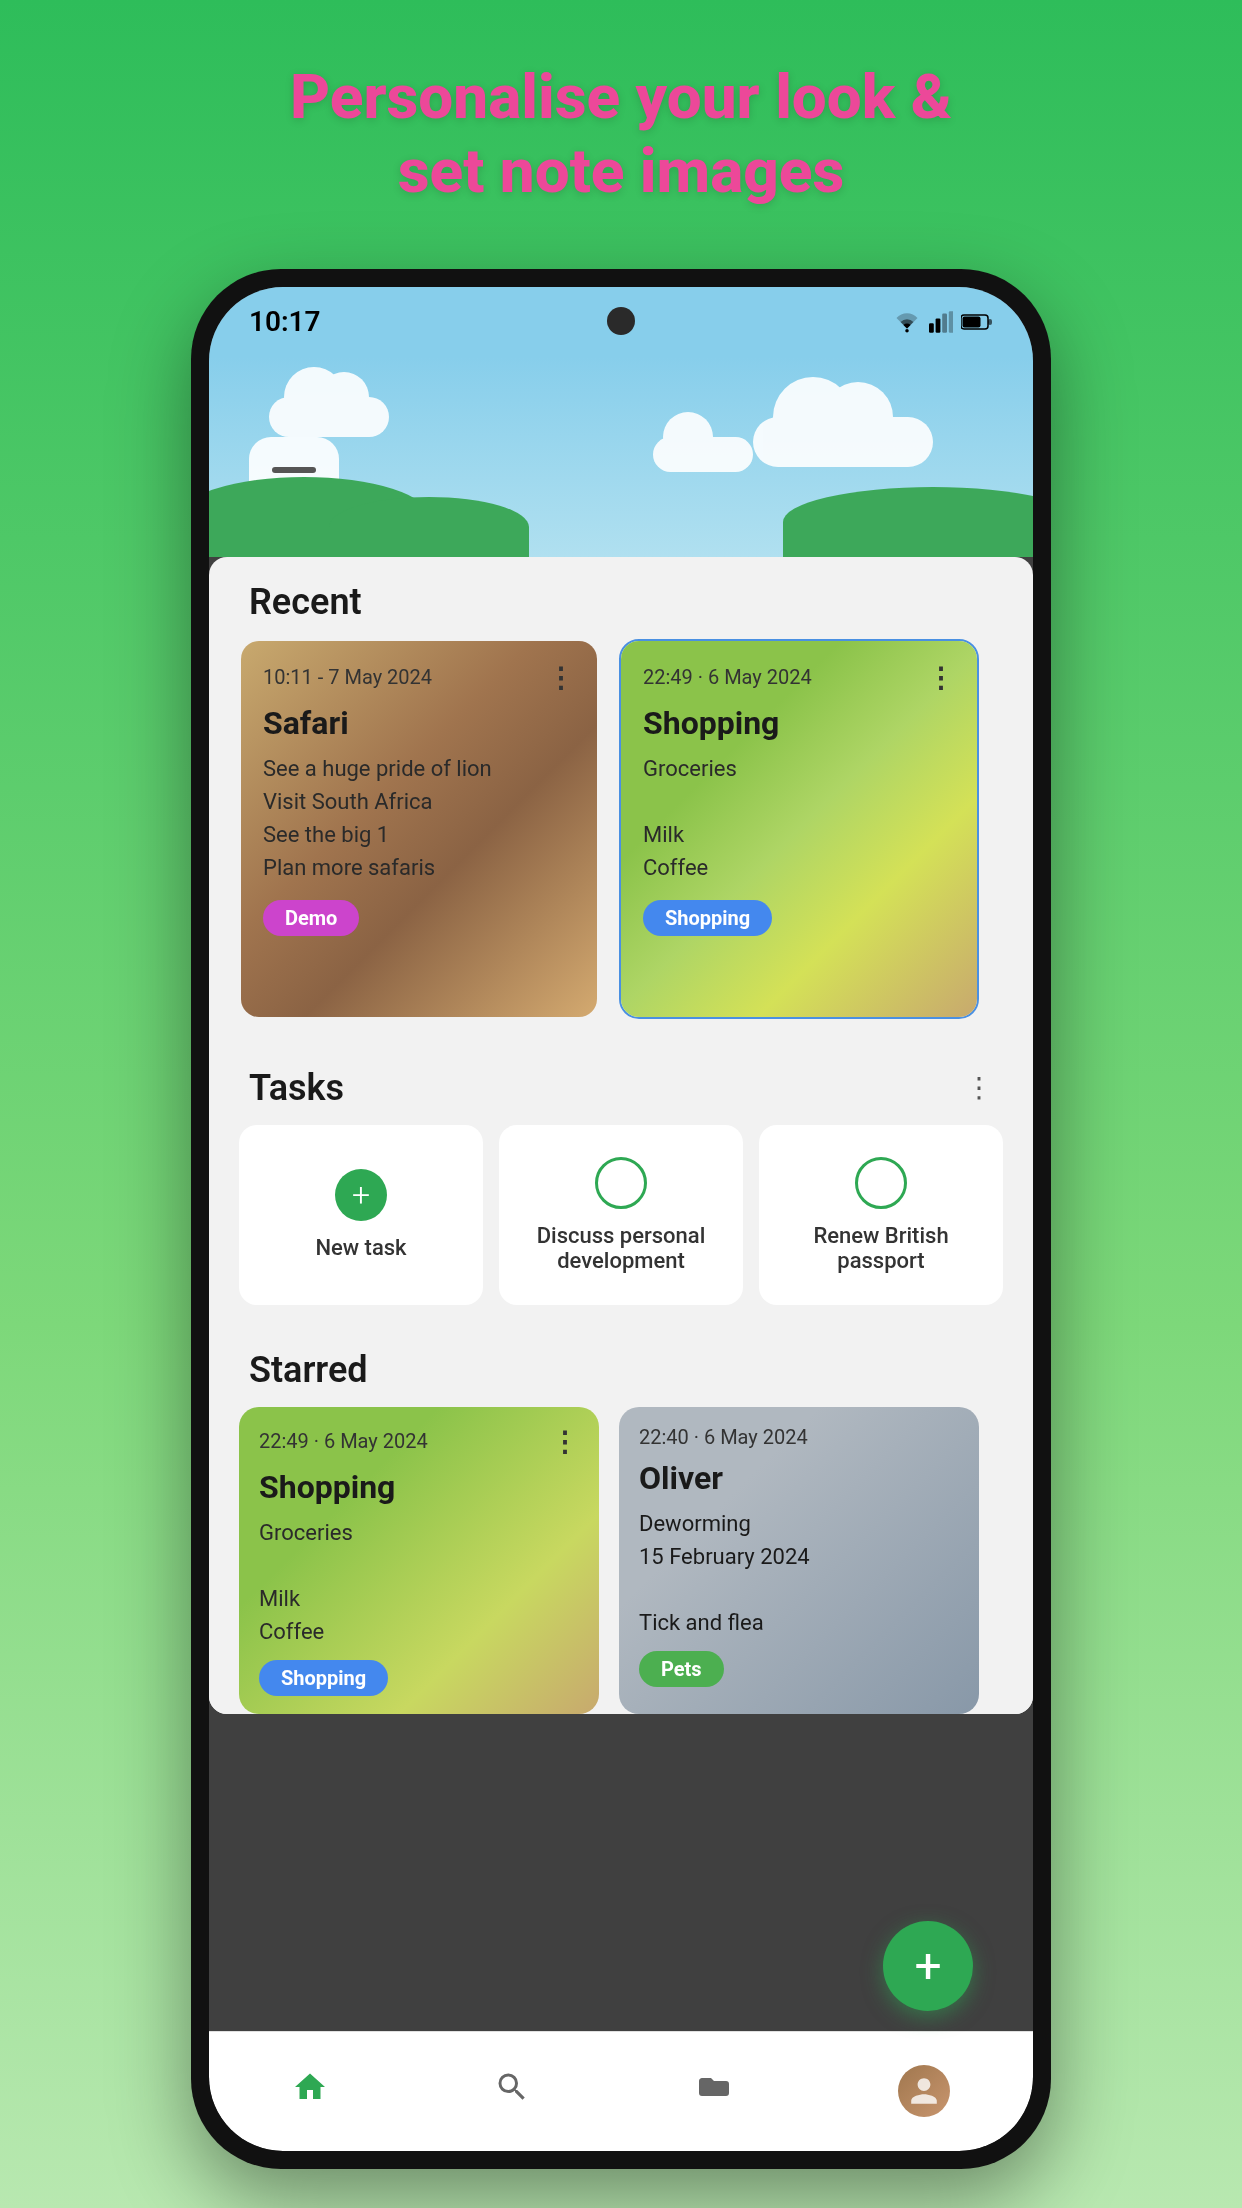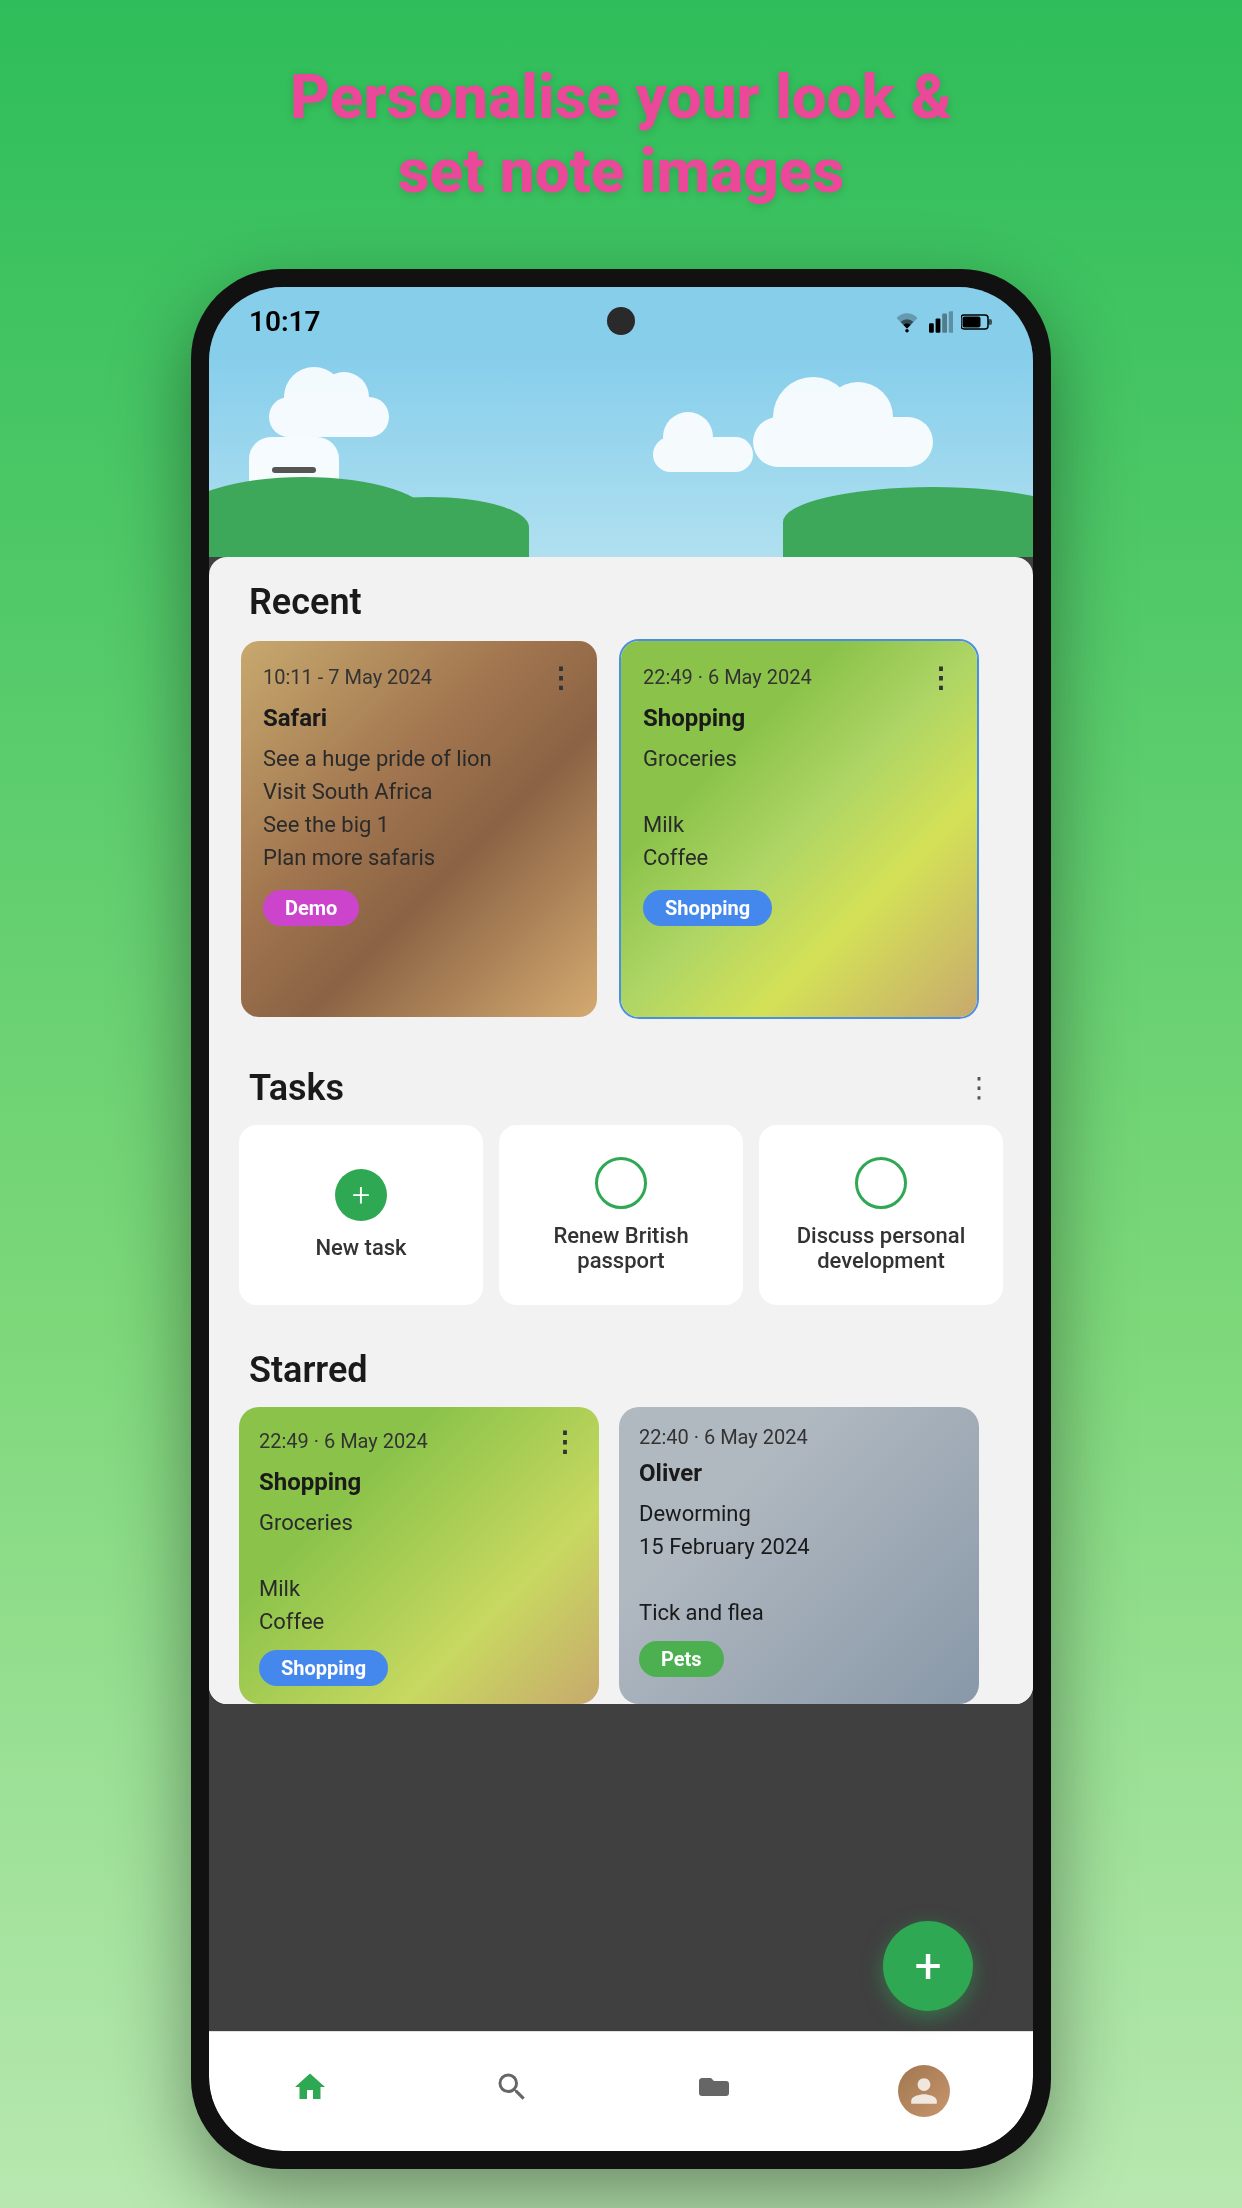--- a/index.html
+++ b/index.html
@@ -198,21 +198,21 @@
       font-size: 20px;
       color: #333;
       font-weight: 400;
     }
     .note-dots {
       font-size: 28px;
       color: #333;
       font-weight: 700;
     }
     .note-title {
-      font-size: 24px;
+      font-size: 32px;
       font-weight: 700;
       color: #1a1a1a;
       margin-bottom: 10px;
     }
     .note-body {
       font-size: 22px;
       color: #2a2a2a;
       line-height: 1.5;
     }
     .note-tag {
@@ -483,26 +483,26 @@
         </div>
         <div class="tasks-row">
 
           <div class="task-card">
             <div class="task-icon-new">+</div>
             <span class="task-label">New task</span>
           </div>
 
           <div class="task-card">
             <div class="task-icon-circle"></div>
-            <span class="task-label">Renew British passport</span>
+            <span class="task-label">Discuss personal development</span>
           </div>
 
           <div class="task-card">
             <div class="task-icon-circle"></div>
-            <span class="task-label">Discuss personal development</span>
+            <span class="task-label">Renew British passport</span>
           </div>
 
         </div>
       </div>
 
       <div class="starred-section">
         <div class="section-header">
           <span class="section-title">Starred</span>
         </div>
         <div class="starred-row">

